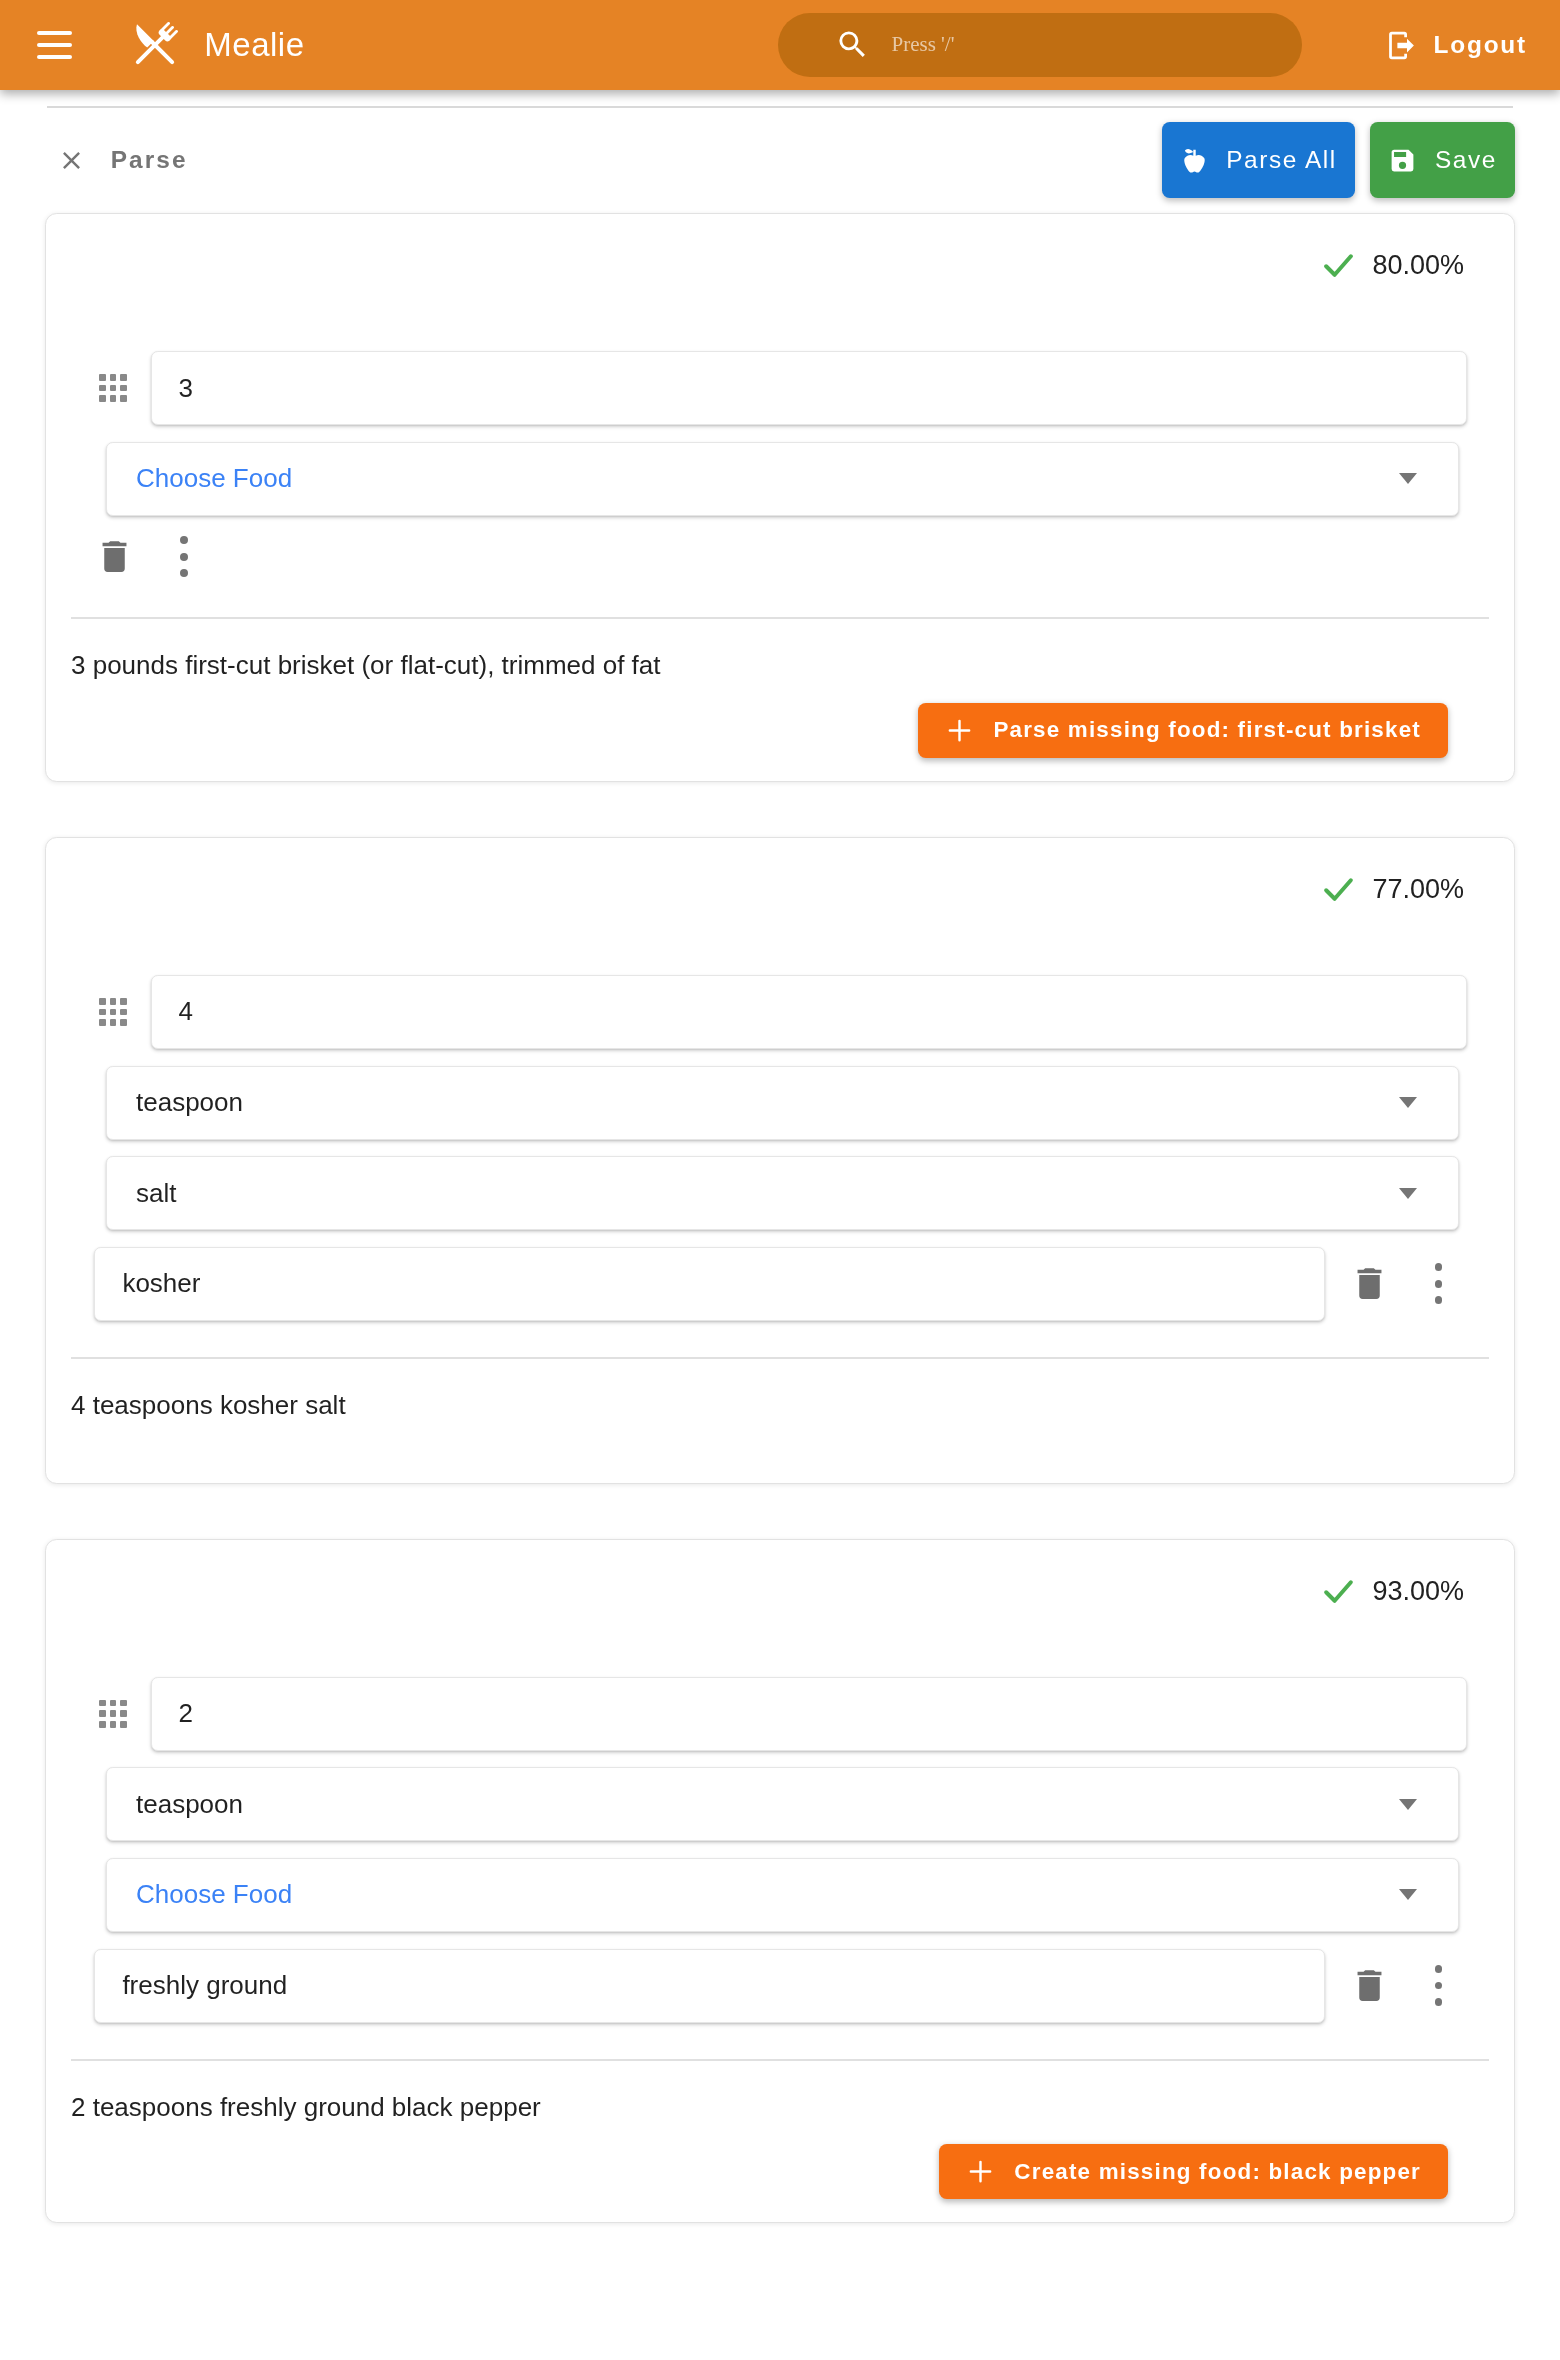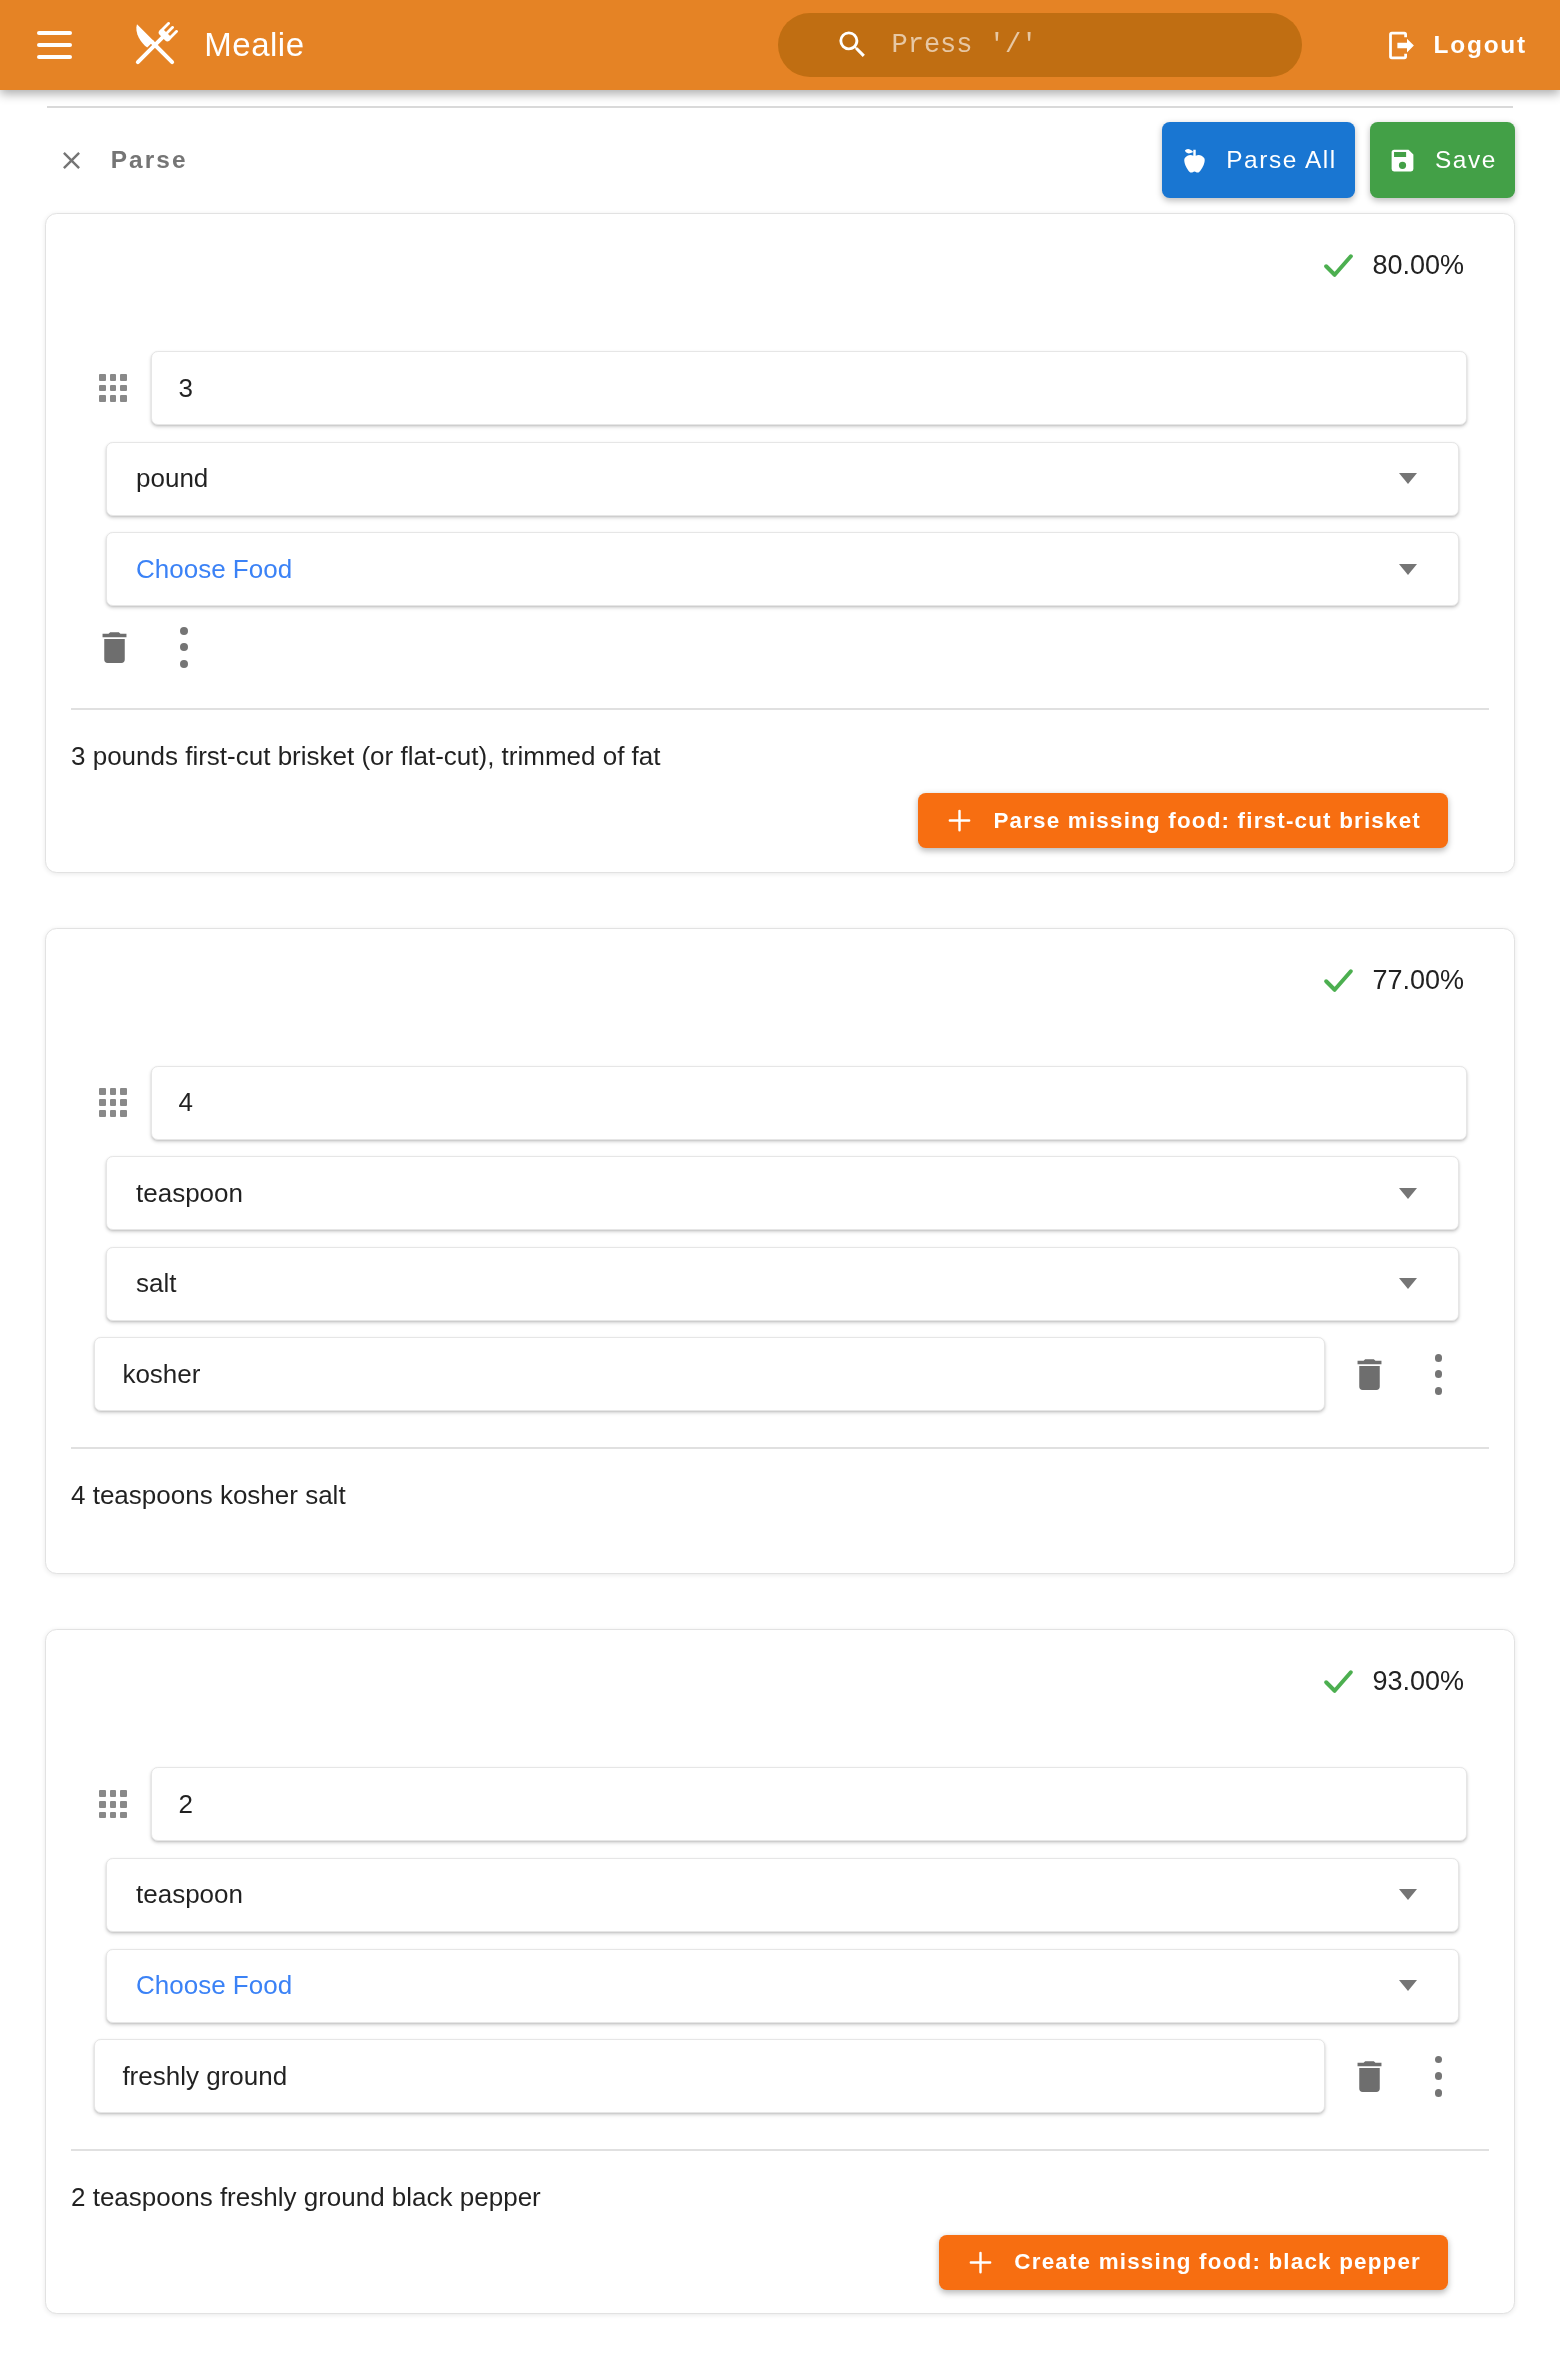--- a/index.html
+++ b/index.html
@@ -11,22 +11,22 @@
   .appbar { height:90px; background:var(--header-orange,#E58325); display:flex; align-items:center;
     padding:0 29px; position:relative; z-index:5; box-shadow:0 3.9px 9.8px rgba(0,0,0,.32); }
   .hamburger { width:47px; height:47px; display:flex; flex-direction:column; justify-content:center;
     gap:7.8px; cursor:pointer; margin-left:7.8px; }
   .hamburger i { display:block; width:35px; height:3.9px; background:#fff; border-radius:2px; }
   .logo { margin-left:41px; width:60px; height:60px; }
   .app-title { color:#fff; font-size:33px; font-weight:400; margin-left:19.5px; letter-spacing:0.5px; }
   .search-pill { position:absolute; left:778px; top:12.7px; width:524px; height:64px; border-radius:32px;
     background:var(--search-pill,#C06E12); display:flex; align-items:center; padding:0 23.4px 0 57px; gap:21.5px; }
   .search-pill svg { width:35px; height:35px; flex:0 0 auto; }
-  .search-input { background:transparent; border:none; outline:none; color:#0f172a; font-size:27px; width:322px;
-    font-family:Liberation Mono, monospace; }
+  .search-input { background:transparent; border:none; outline:none; color:#0f172a; font-size:21px; width:322px;
+    font-family:Liberation Serif, serif; }
   .search-input::placeholder { color:rgba(255,255,255,.62); opacity:1; }
   .logout { position:absolute; right:33px; top:0; height:90px; display:flex; align-items:center; gap:15.6px;
     cursor:pointer; }
   .logout svg { width:33px; height:33px; }
   .logout span { color:#fff; font-size:24.4px; font-weight:700; letter-spacing:1.8px; }
 
   
   main { padding:0 45px; }
   .top-divider { border:none; border-top:2px solid #d9d9d9; margin:15.6px 2px 0; }
 
@@ -169,26 +169,20 @@
             <i></i>
             <i></i>
             <i></i>
             <i></i>
             <i></i>
             <i></i>
           </span>
       <input class="field amount-field" value="3" style="">
     </div>
 
-    <div class="select-row">
-      <div class="field select">
-        <span>pound</span>
-        <span class="caret"></span>
-      </div>
-    </div>
 
     <div class="select-row">
       <div class="field select">
         <span class="ph">Choose Food</span>
         <span class="caret"></span>
       </div>
     </div>
 
     <div class="note-row">
       <span class="trash">

